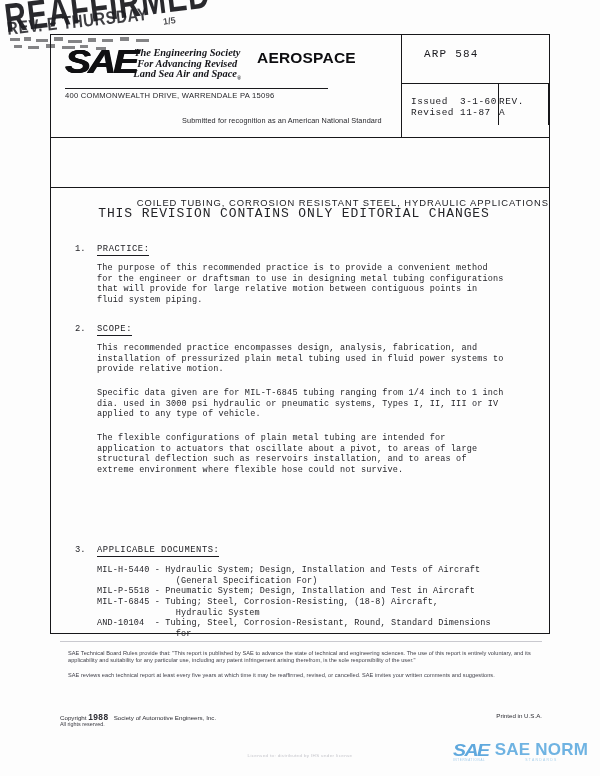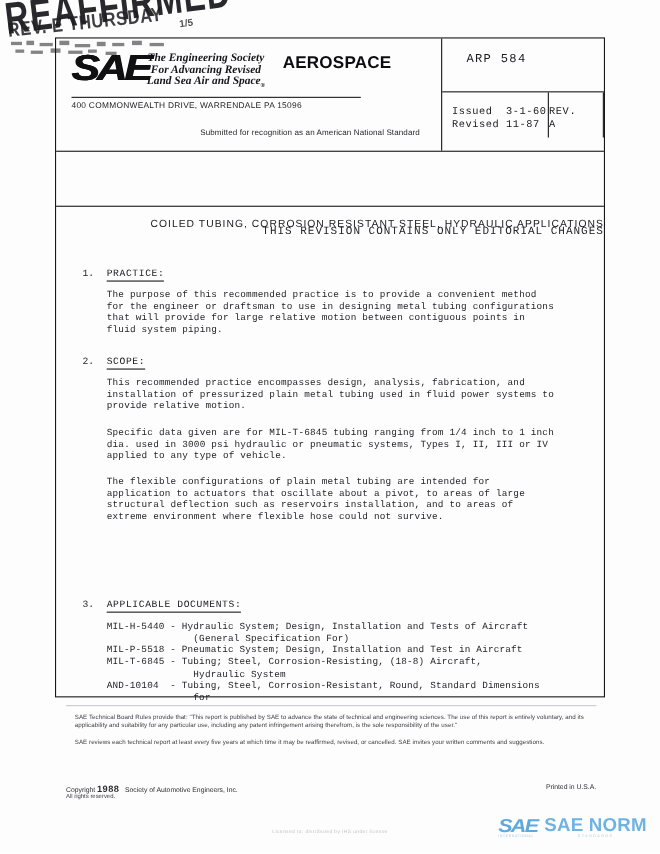--- a/index.html
+++ b/index.html
@@ -213,25 +213,25 @@
   
   .body-band {
     position: absolute;
     left: 0;
     top: 153px;
     right: 0;
     bottom: 0;
   }
   .revision-note {
     position: absolute;
-    left: 0; right: 0;
+    left: 0; right: 12px;
     top: 18px;
-    text-align: right;
+    text-align: center;
     font-family: "Liberation Mono", monospace;
-    font-size: 10px;
+    font-size: 13px;
     letter-spacing: 0.9px;
     color: #232327;
   }
 
   .section {
     position: absolute;
     left: 0;
     right: 10px;
     font-family: "Liberation Mono", monospace;
     color: #1d1d22;

